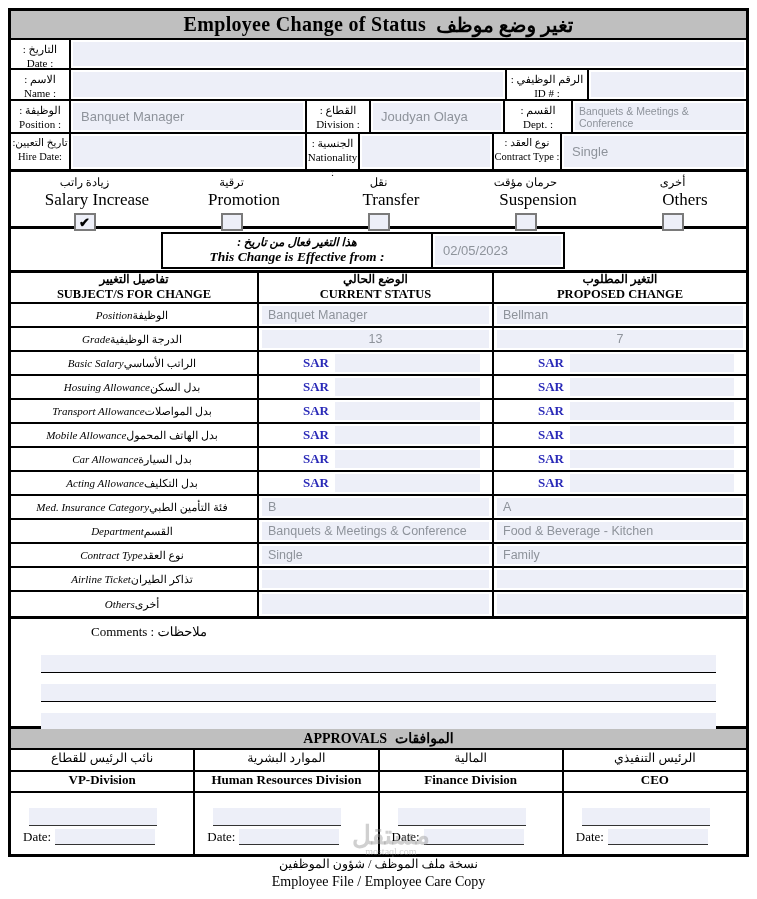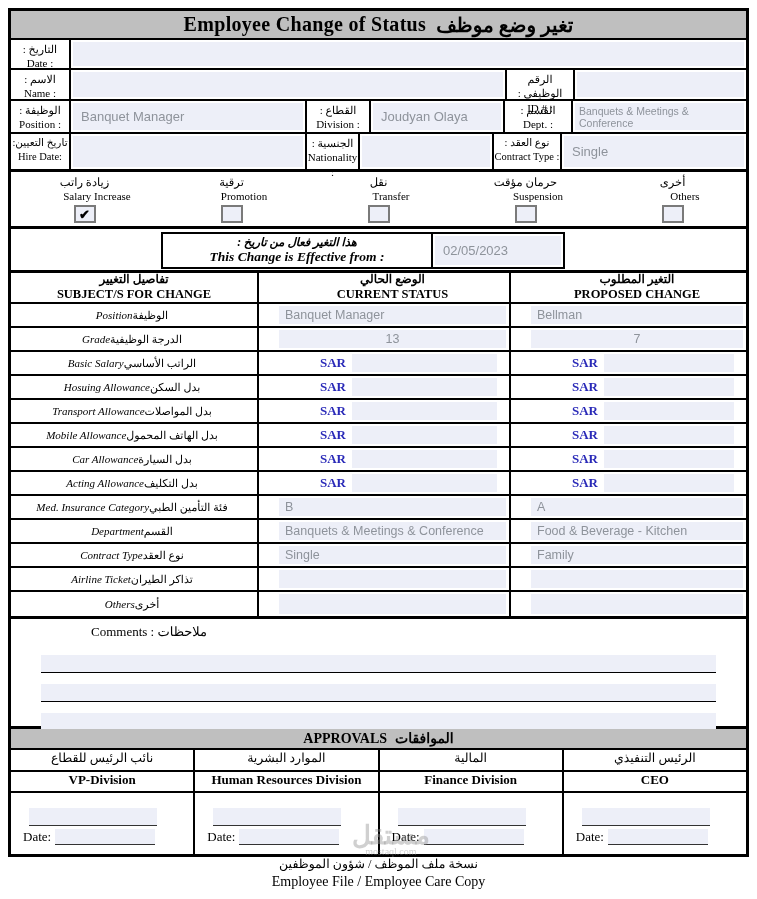--- a/index.html
+++ b/index.html
@@ -22,35 +22,35 @@
   .cell { flex:1; display:flex; padding:2px; }
   .cell.w-fix { flex:none; }
   .fld { flex:1; background:#edeff8; display:flex; align-items:center; padding-left:8px;
     font-family:"Liberation Sans", sans-serif; color:#8e939b; font-size:13px; }
   .fld.small { font-size:10.5px; padding-left:4px; }
 
   
   .chkrow { display:flex; border-bottom:3px solid #000; height:60px; }
   .chkcol { flex:1; text-align:center; padding-top:3px; }
   .chkcol .ar { font-size:11.5px; direction:rtl; display:block; }
-  .chkcol .en { font-size:11px; display:block; margin-top:1px;padding-left:25px; }
+  .chkcol .en { font-size:17px; display:block; margin-top:1px;padding-left:25px; }
   .chkbox { width:22px; height:18px; border:2px solid #7a7a7a; background:#edeff8; margin:3px auto 0;
     display:flex; align-items:center; justify-content:center; font-size:13px; font-weight:bold; line-height:1; }
 
   
   .effrow { height:44px; position:relative; border-bottom:3px solid #000; }
   .effbox { position:absolute; left:150px; top:3px; width:404px; height:37px; border:2px solid #000; display:flex; }
   .efflabel { flex:1; text-align:center; font-weight:bold; font-style:italic; padding-top:1px; }
   .efflabel .ar { display:block; direction:rtl; font-size:11.5px; }
   .efflabel .en { display:block; font-size:13.5px; }
   .effdate { width:132px; border-left:2px solid #000; padding:2px; display:flex; }
 
   
   .tbl { width:100%; }
-  .trow { display:flex; border-bottom:2px solid #000; height:24px;gap:17px; }
+  .trow { display:flex; border-bottom:2px solid #000; height:24px; }
   .trow.head { height:31px; border-bottom:2px solid #000; }
   .tc1 { width:248px; border-right:2px solid #000; flex:none; display:flex; align-items:center; justify-content:center; }
   .tc2 { width:235px; border-right:2px solid #000; flex:none; display:flex; }
   .tc3 { flex:1; display:flex; }
   .thc { flex-direction:column; align-items:center; justify-content:center; font-weight:bold; }
   .thc .ar { font-size:12px; direction:rtl; line-height:1.15; }
   .thc .en { font-size:12.5px; line-height:1.15; }
   .rlabel { font-style:italic; font-size:11px; }
   .rlabel .ar { font-style:normal; margin-right:4px; }
   .vcell { flex:1; margin:2px 3px; background:#edeff8; display:flex; align-items:center; padding-left:6px;
@@ -112,21 +112,21 @@
   </div>
 
   <div class="hrow" style="height:31px;">
     <div class="hlabel">
       <span class="ar">الاسم :</span>
       <span>Name :</span>
     </div>
     <div class="cell w-fix" style="width:434px;">
         <div class="fld"></div>
       </div>
-    <div class="hlabel mid" style="width:70px;">
+    <div class="hlabel mid" style="width:84px;">
       <span class="ar">الرقم الوظيفي :</span>
       <span>ID # :</span>
     </div>
     <div class="cell">
         <div class="fld"></div>
       </div>
   </div>
 
   <div class="hrow" style="height:33px;">
     <div class="hlabel">

